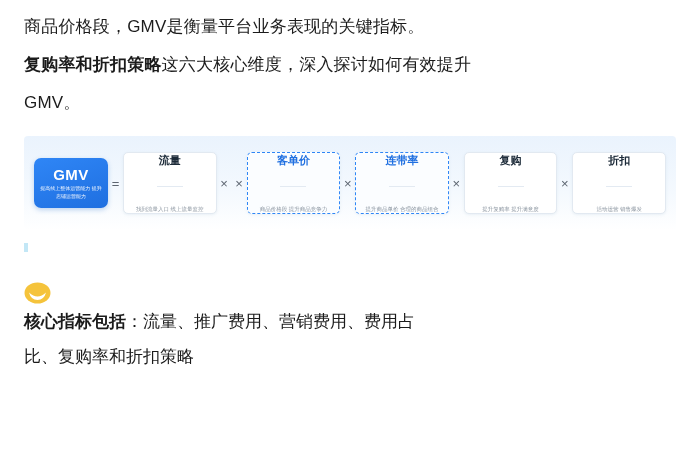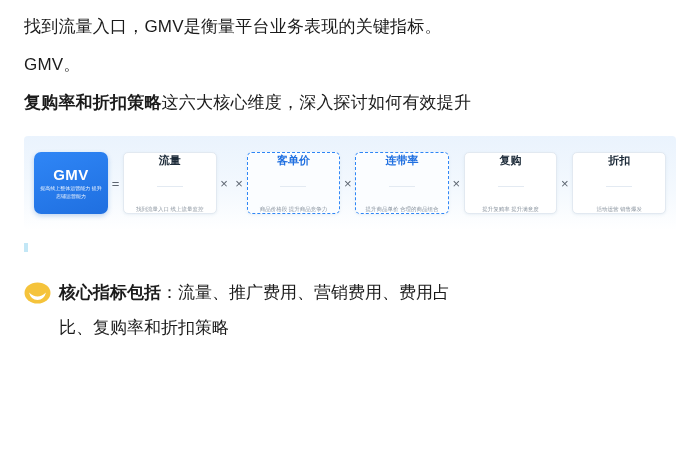--- a/index.html
+++ b/index.html
@@ -37,21 +37,21 @@
     height: 94px;
     background: linear-gradient(180deg, #eaf3fd 0%, #f4f9fe 60%, #ffffff 100%);
     border-radius: 4px;
     display: flex;
     align-items: center;
     padding: 0 10px;
     box-sizing: border-box;
   }
   .gmv-box {
     width: 74px;
-    height: 62px;
+    height: 50px;
     background: linear-gradient(160deg, #2f86f6 0%, #1f6fe0 100%);
     border-radius: 7px;
     color: #ffffff;
     display: flex;
     flex-direction: column;
     align-items: center;
     justify-content: center;
     box-shadow: 0 2px 5px rgba(40,110,200,0.28);
     flex: none;
   }
@@ -135,20 +135,21 @@
     height: 9px;
     background: #b9e3f5;
     opacity: 0.85;
     z-index: -1;
   }
   
   .bullet-row {
     margin-top: 18px;
     display: flex;
     align-items: flex-start;
+    flex-direction: column;
   }
   .bullet-icon {
     flex: none;
     width: 27px;
     height: 22px;
     margin-right: 8px;
     margin-top: 7px;
   }
   .bullet-text {
     font-size: 17px;
@@ -159,27 +160,27 @@
     font-weight: bold;
   }
 </style>
 </head>
 <body>
 
 <div class="page">
 
   
   <div class="para">
-    <span>找到流量入口，GMV是衡量平台业务表现的关键指标。</span>
+    <span>商品价格段，GMV是衡量平台业务表现的关键指标。</span>
+  </div>
+  <div class="para">
+    <span class="b">复购率和折扣策略</span><span>这六大核心维度，深入探讨如何有效提升</span>
   </div>
   <div class="para">
     <span>GMV。</span>
-  </div>
-  <div class="para">
-    <span class="b">复购率和折扣策略</span><span>这六大核心维度，深入探讨如何有效提升</span>
   </div>
 
   
   <div class="diagram">
 
     <div class="gmv-box">
       <div class="gmv-title">GMV</div>
       <div class="gmv-sub">提高线上整体运营能力 提升店铺运营能力</div>
     </div>
 

